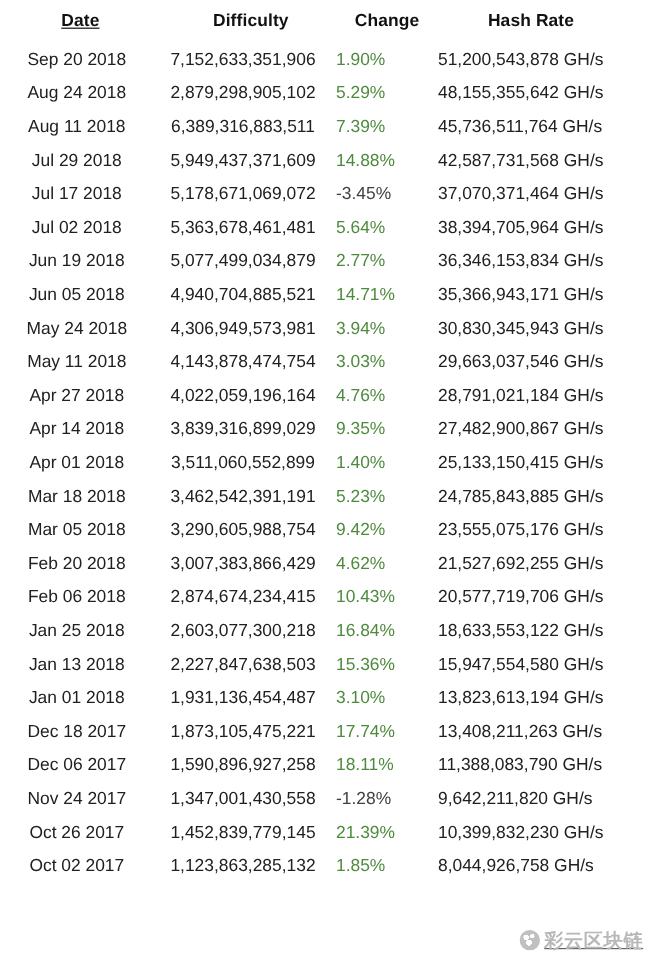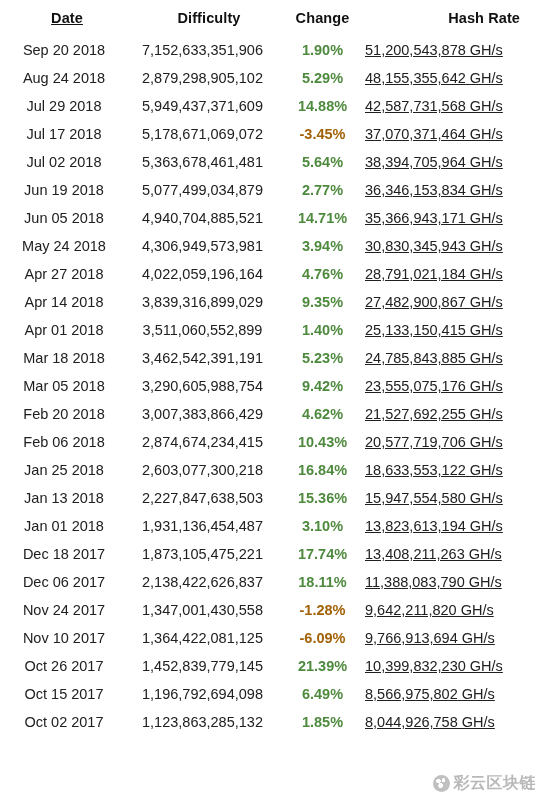--- a/index.html
+++ b/index.html
@@ -33,64 +33,64 @@
     padding: 0;
     height: 36px;
     vertical-align: middle;
     text-align: center;
     white-space: nowrap;
     letter-spacing: 0.1px;
   }
   thead th.h-date      { padding-right: 6px; text-decoration: underline; }
   thead th.h-difficulty{ padding-right: 2px; }
   thead th.h-change    { padding-right: 0px; }
-  thead th.h-hashrate  { padding-right: 22px; text-align: right; }
+  thead th.h-hashrate  { padding-right: 22px; }
 
   tbody td {
     font-size: 14.5px;
     color: #202020;
     padding: 0;
     height: 28px;
     vertical-align: middle;
     white-space: nowrap;
     font-weight: normal;
   }
 
   td.cell-date {
     text-align: center;
     padding-right: 12px;
   }
   td.cell-difficulty {
     text-align: center;
     padding-right: 15px;
   }
   td.cell-change {
-    text-align: center;
+    text-align: left;
     padding-right: 0px;
-    font-weight: bold;
+    font-weight: normal;
   }
   td.cell-change.pos { color: #4e8a3e; }
-  td.cell-change.neg { color: #a16207; }
+  td.cell-change.neg { color: #404040; }
   td.cell-hashrate {
     text-align: left;
     padding-right: 75px;
-    text-decoration: underline;
   }
 
   
   .watermark {
     position: absolute;
     right: 6px;
     bottom: 6px;
     display: flex;
-    align-items: flex-start;
+    align-items: flex-end;
     gap: 4px;
     opacity: 0.62;
     pointer-events: none;
     user-select: none;
+    text-decoration: underline;
   }
   .watermark .wm-logo {
     width: 17px;
     height: 17px;
     border-radius: 50%;
     background:
       radial-gradient(circle at 32% 36%, #ffffff 0 2.2px, transparent 2.4px),
       radial-gradient(circle at 62% 30%, #ffffff 0 1.8px, transparent 2.0px),
       radial-gradient(circle at 46% 62%, #ffffff 0 2.4px, transparent 2.6px),
       #9b9b9b;
@@ -130,20 +130,26 @@
         <td class="cell-change pos">1.90%</td>
         <td class="cell-hashrate">51,200,543,878 GH/s</td>
       </tr>
       <tr>
         <td class="cell-date">Aug 24 2018</td>
         <td class="cell-difficulty">2,879,298,905,102</td>
         <td class="cell-change pos">5.29%</td>
         <td class="cell-hashrate">48,155,355,642 GH/s</td>
       </tr>
       <tr>
+        <td class="cell-date">Aug 11 2018</td>
+        <td class="cell-difficulty">6,389,316,883,511</td>
+        <td class="cell-change pos">7.39%</td>
+        <td class="cell-hashrate">45,736,511,764 GH/s</td>
+      </tr>
+      <tr>
         <td class="cell-date">Jul 29 2018</td>
         <td class="cell-difficulty">5,949,437,371,609</td>
         <td class="cell-change pos">14.88%</td>
         <td class="cell-hashrate">42,587,731,568 GH/s</td>
       </tr>
       <tr>
         <td class="cell-date">Jul 17 2018</td>
         <td class="cell-difficulty">5,178,671,069,072</td>
         <td class="cell-change neg">-3.45%</td>
         <td class="cell-hashrate">37,070,371,464 GH/s</td>
@@ -166,20 +172,26 @@
         <td class="cell-change pos">14.71%</td>
         <td class="cell-hashrate">35,366,943,171 GH/s</td>
       </tr>
       <tr>
         <td class="cell-date">May 24 2018</td>
         <td class="cell-difficulty">4,306,949,573,981</td>
         <td class="cell-change pos">3.94%</td>
         <td class="cell-hashrate">30,830,345,943 GH/s</td>
       </tr>
       <tr>
+        <td class="cell-date">May 11 2018</td>
+        <td class="cell-difficulty">4,143,878,474,754</td>
+        <td class="cell-change pos">3.03%</td>
+        <td class="cell-hashrate">29,663,037,546 GH/s</td>
+      </tr>
+      <tr>
         <td class="cell-date">Apr 27 2018</td>
         <td class="cell-difficulty">4,022,059,196,164</td>
         <td class="cell-change pos">4.76%</td>
         <td class="cell-hashrate">28,791,021,184 GH/s</td>
       </tr>
       <tr>
         <td class="cell-date">Apr 14 2018</td>
         <td class="cell-difficulty">3,839,316,899,029</td>
         <td class="cell-change pos">9.35%</td>
         <td class="cell-hashrate">27,482,900,867 GH/s</td>
@@ -233,49 +245,37 @@
         <td class="cell-hashrate">13,823,613,194 GH/s</td>
       </tr>
       <tr>
         <td class="cell-date">Dec 18 2017</td>
         <td class="cell-difficulty">1,873,105,475,221</td>
         <td class="cell-change pos">17.74%</td>
         <td class="cell-hashrate">13,408,211,263 GH/s</td>
       </tr>
       <tr>
         <td class="cell-date">Dec 06 2017</td>
-        <td class="cell-difficulty">2,138,422,626,837</td>
+        <td class="cell-difficulty">1,590,896,927,258</td>
         <td class="cell-change pos">18.11%</td>
         <td class="cell-hashrate">11,388,083,790 GH/s</td>
       </tr>
       <tr>
         <td class="cell-date">Nov 24 2017</td>
         <td class="cell-difficulty">1,347,001,430,558</td>
         <td class="cell-change neg">-1.28%</td>
         <td class="cell-hashrate">9,642,211,820 GH/s</td>
       </tr>
       <tr>
-        <td class="cell-date">Nov 10 2017</td>
-        <td class="cell-difficulty">1,364,422,081,125</td>
-        <td class="cell-change neg">-6.09%</td>
-        <td class="cell-hashrate">9,766,913,694 GH/s</td>
-      </tr>
-      <tr>
         <td class="cell-date">Oct 26 2017</td>
         <td class="cell-difficulty">1,452,839,779,145</td>
         <td class="cell-change pos">21.39%</td>
         <td class="cell-hashrate">10,399,832,230 GH/s</td>
       </tr>
       <tr>
-        <td class="cell-date">Oct 15 2017</td>
-        <td class="cell-difficulty">1,196,792,694,098</td>
-        <td class="cell-change pos">6.49%</td>
-        <td class="cell-hashrate">8,566,975,802 GH/s</td>
-      </tr>
-      <tr>
         <td class="cell-date">Oct 02 2017</td>
         <td class="cell-difficulty">1,123,863,285,132</td>
         <td class="cell-change pos">1.85%</td>
         <td class="cell-hashrate">8,044,926,758 GH/s</td>
       </tr>
     </tbody>
 </table>
 
 <div class="watermark">
   <span class="wm-logo"></span>

